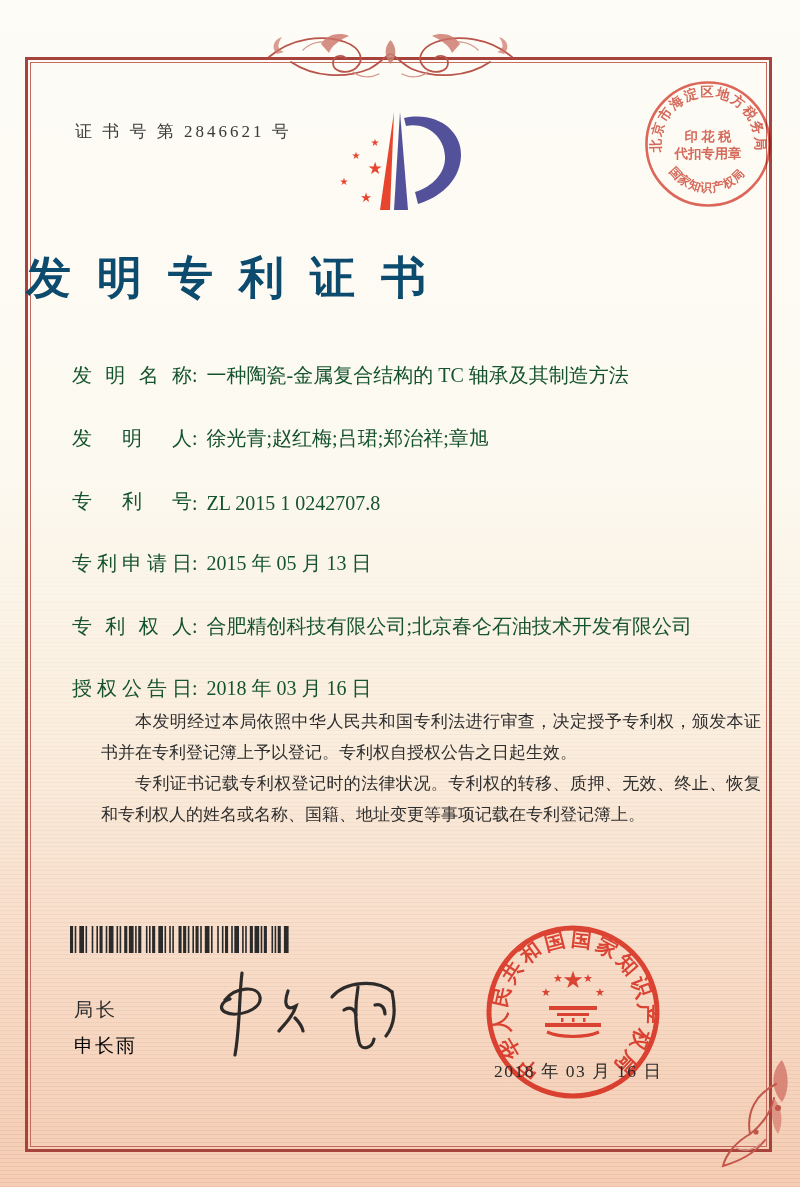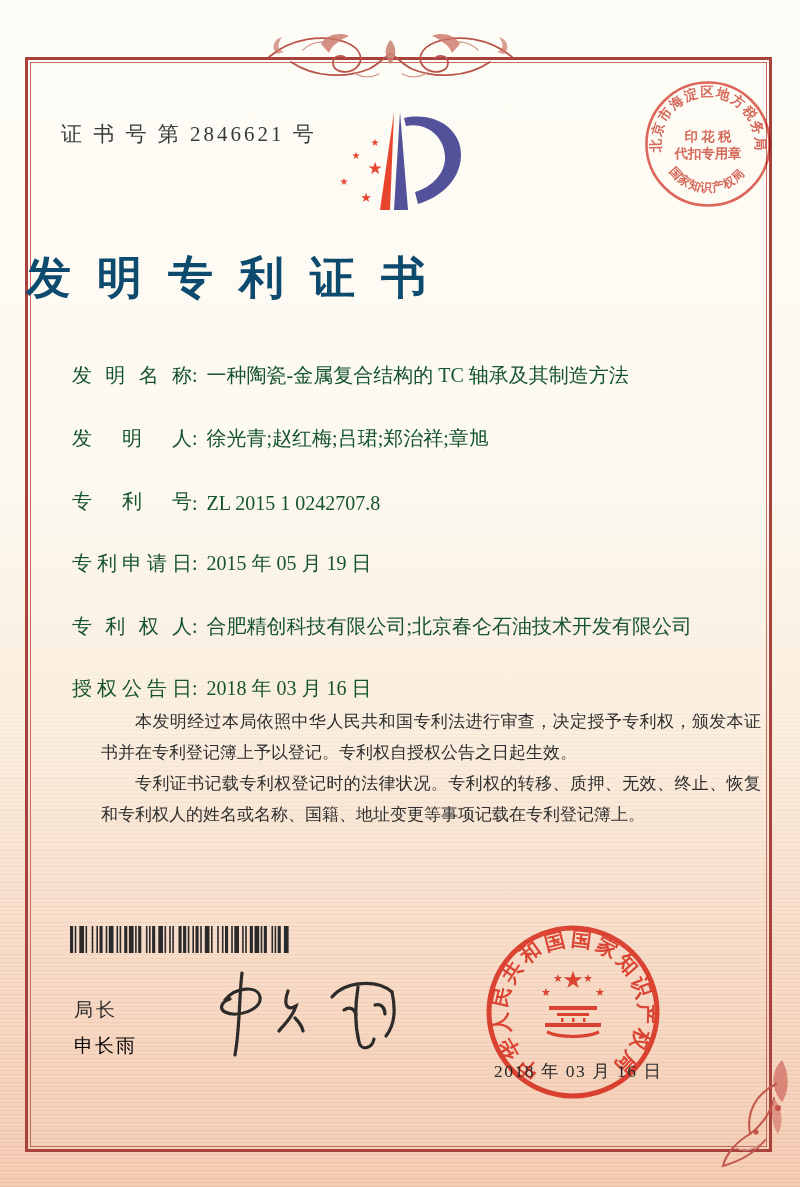--- a/index.html
+++ b/index.html
@@ -13,22 +13,22 @@
     background:repeating-linear-gradient(0deg,rgba(213,108,82,.13) 0 1px,transparent 1px 4px);
     -webkit-mask-image:linear-gradient(180deg,transparent 0%,transparent 42%,rgba(0,0,0,.5) 68%,#000 100%);
     mask-image:linear-gradient(180deg,transparent 0%,transparent 42%,rgba(0,0,0,.5) 68%,#000 100%);
   }
   .frame{
     position:absolute;left:25px;top:57px;width:741px;height:1089px;
     border:3px solid #a8423c;z-index:2;
   }
   .frame-inner{position:absolute;inset:2px;border:1px solid #c46a5e;}
   .cert-no{
-    position:absolute;left:61px;top:120px;z-index:4;
-    font-size:21px;letter-spacing:3px;color:#3a3a3a;
+    position:absolute;left:75px;top:120px;z-index:4;
+    font-size:17px;letter-spacing:3px;color:#3a3a3a;
   }
   .svg-abs{position:absolute;z-index:3;}
   .tax-stamp{left:641px;top:77px;width:134px;height:134px;opacity:.82;mix-blend-mode:multiply;}
   .logo{left:328px;top:106px;width:155px;height:118px;}
   .doc-title{
     position:absolute;left:0;right:0;top:248px;z-index:4;
     text-align:left;font-size:45px;font-weight:bold;color:#0c4a6e;
     letter-spacing:26px;text-indent:26px;
   }
   .field-row{position:absolute;left:72px;right:55px;z-index:4;font-size:20px;color:#14532d;white-space:nowrap;}
@@ -122,21 +122,21 @@
 <div class="field-row f1">
   <span class="field-label">发明名称</span><span class="field-colon">:</span><span>一种陶瓷-金属复合结构的 TC 轴承及其制造方法</span>
 </div>
 <div class="field-row f2">
   <span class="field-label">发明人</span><span class="field-colon">:</span><span>徐光青;赵红梅;吕珺;郑治祥;章旭</span>
 </div>
 <div class="field-row f3">
   <span class="field-label">专利号</span><span class="field-colon">:</span><span>ZL 2015 1 0242707.8</span>
 </div>
 <div class="field-row f4">
-  <span class="field-label">专利申请日</span><span class="field-colon">:</span><span>2015 年 05 月 19 日</span>
+  <span class="field-label">专利申请日</span><span class="field-colon">:</span><span>2015 年 05 月 13 日</span>
 </div>
 <div class="field-row f5">
   <span class="field-label">专利权人</span><span class="field-colon">:</span><span>合肥精创科技有限公司;北京春仑石油技术开发有限公司</span>
 </div>
 <div class="field-row f6">
   <span class="field-label">授权公告日</span><span class="field-colon">:</span><span>2018 年 03 月 16 日</span>
 </div>
 
 <div class="body-text">
   <p>本发明经过本局依照中华人民共和国专利法进行审查，决定授予专利权，颁发本证书并在专利登记簿上予以登记。专利权自授权公告之日起生效。</p>

